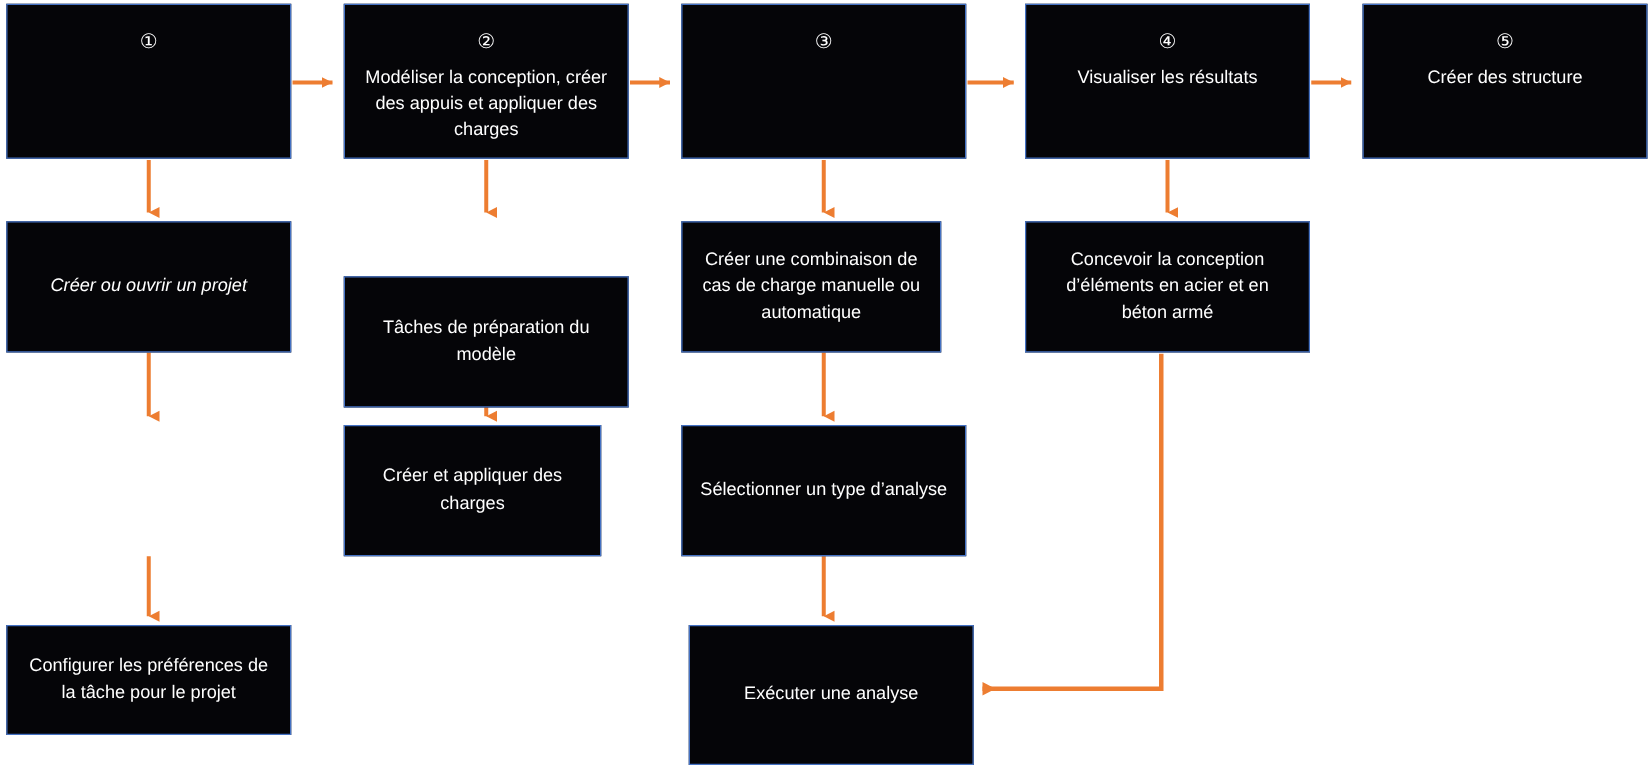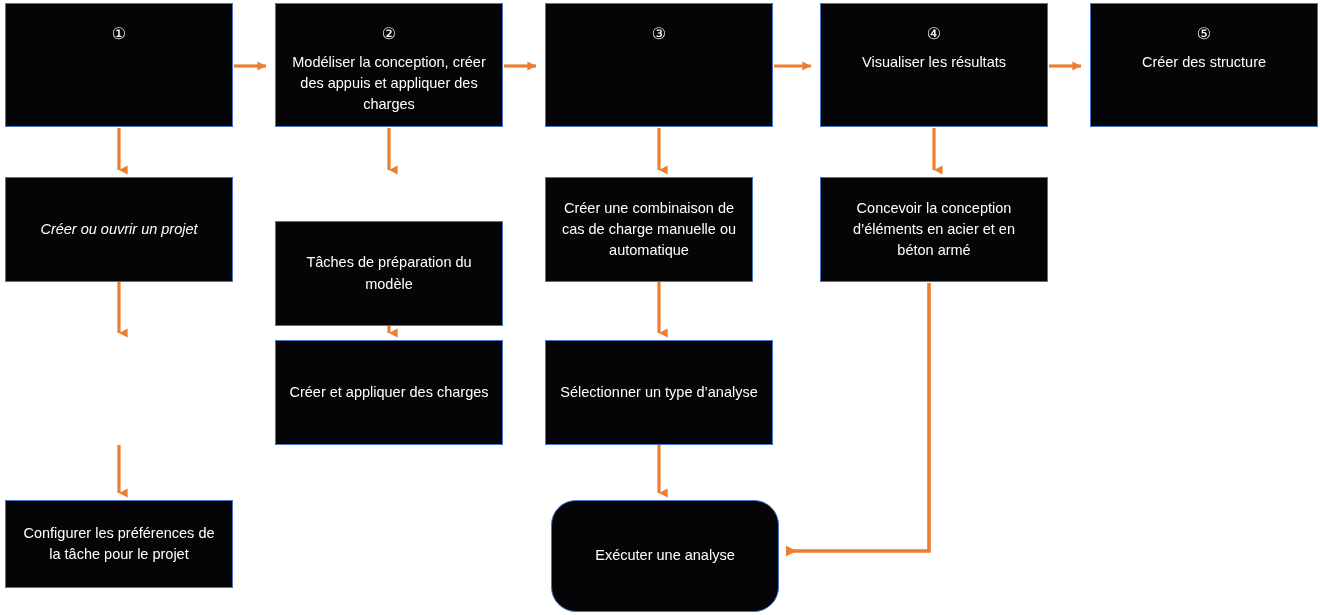--- a/index.html
+++ b/index.html
@@ -140,29 +140,29 @@
 
   <div class="node" style="left:545px; top:177px; width:208px; height:105px;">
     <span class="label">Créer une combinaison de cas de charge manuelle ou automatique</span>
   </div>
 
   <div class="node" style="left:820px; top:177px; width:228px; height:105px;">
     <span class="label">Concevoir la conception d’éléments en acier et en béton armé</span>
   </div>
 
 
-  <div class="node" style="left:275px; top:340px; width:228px; height:105px;">
+  <div class="node" style="left:275px; top:340px; width:206px; height:105px;">
     <span class="label">Créer et appliquer des charges</span>
   </div>
 
   <div class="node" style="left:545px; top:340px; width:228px; height:105px;">
     <span class="label">Sélectionner un type d’analyse</span>
   </div>
 
   <div class="node" style="left:5px; top:500px; width:228px; height:88px;">
     <span class="label">Configurer les préférences de la tâche pour le projet</span>
   </div>
 
-  <div class="node" style="left:551px; top:500px; width:228px; height:112px;border-radius:25px;">
+  <div class="node" style="left:551px; top:500px; width:228px; height:112px;">
     <span class="label">Exécuter une analyse</span>
   </div>
 
 </div>
 
 </body></html>

